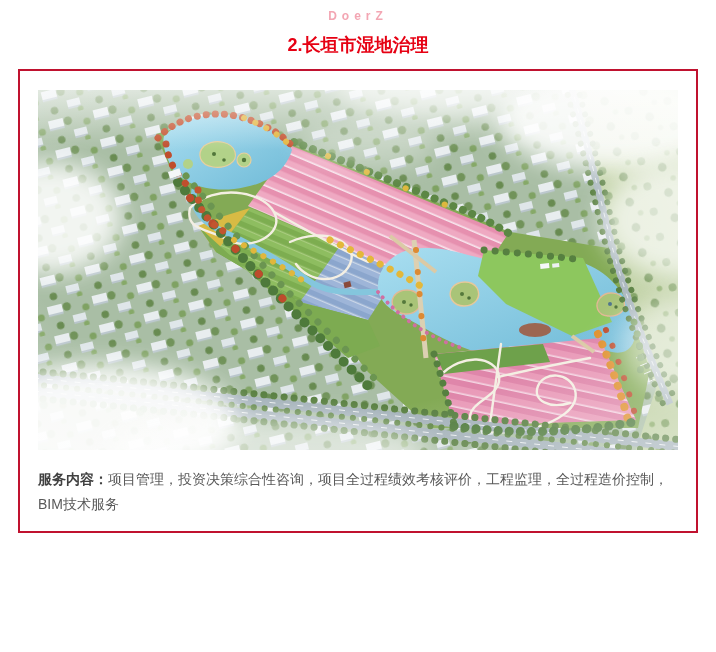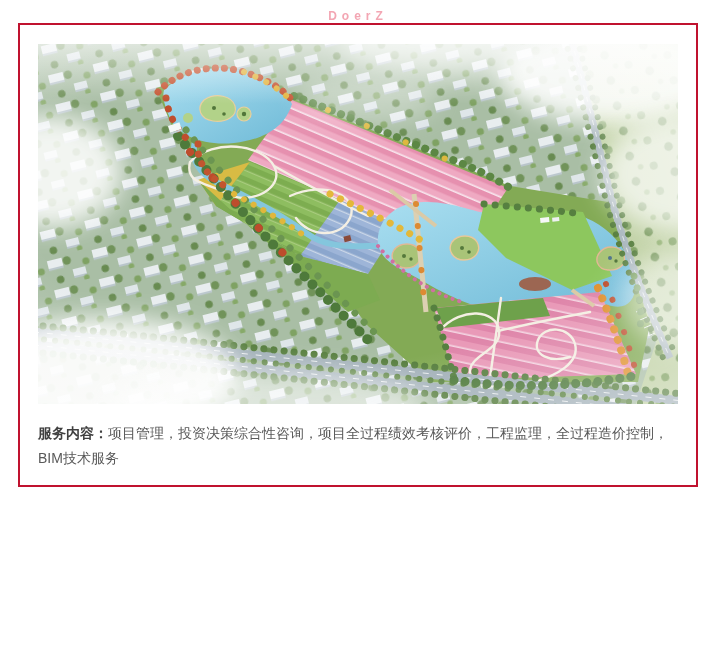--- a/index.html
+++ b/index.html
@@ -33,20 +33,21 @@
   .desc p{margin:0;}
   .desc strong{color:var(--label_text,#404040);font-weight:bold;}
 </style>
 </head>
 <body>
 
 <div class="page">
 
   <div class="brand">DoerZ</div>
 
+  <h1 class="title">2.长垣市湿地治理</h1>
 
   <div class="card">
 
     <div class="image-wrap">
       <svg viewBox="0 0 640 360" width="640" height="360" role="img">
         <defs>
           <linearGradient id="gBase" x1="0" y1="0" x2="0" y2="1">
             <stop offset="0" stop-color="#cfd9ca"></stop>
               <stop offset="1" stop-color="#b7c4b6"></stop>
           </linearGradient>

